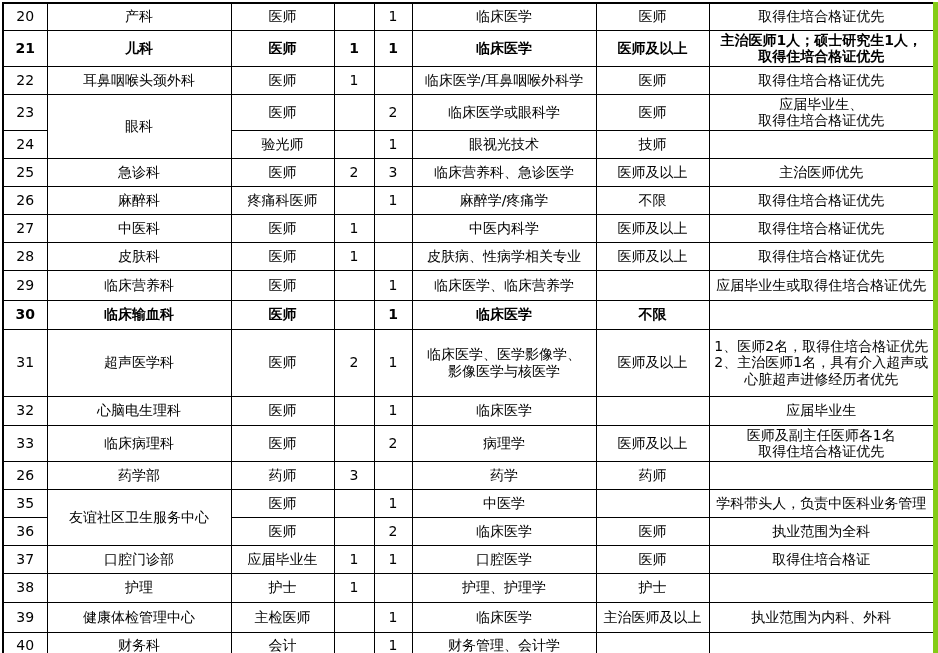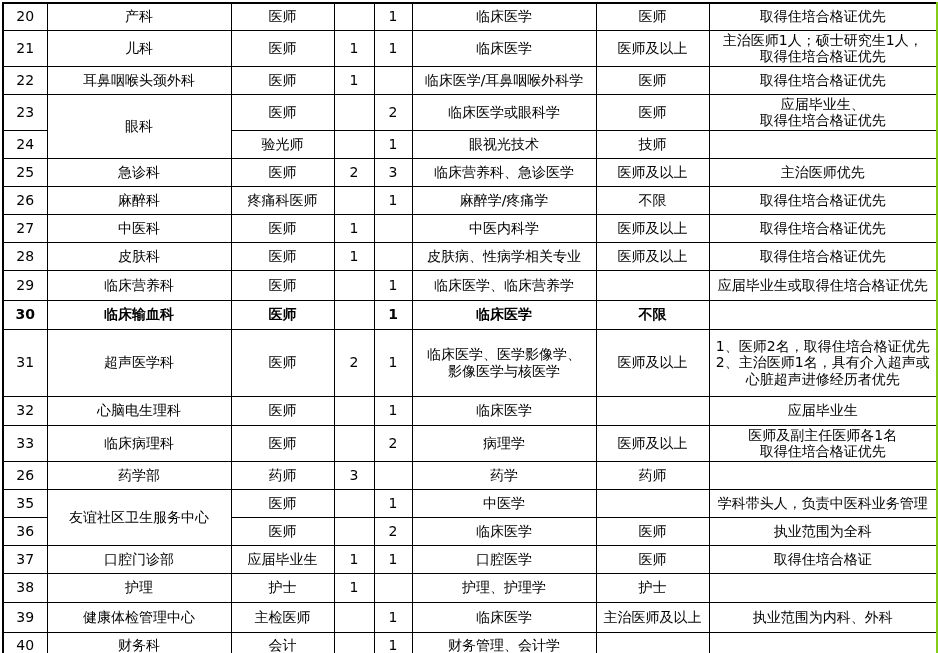--- a/index.html
+++ b/index.html
@@ -31,21 +31,21 @@
     font-size: 14px;
     line-height: 1.18;
     padding: 1px 3px;
     white-space: pre-line;
     overflow: hidden;
     box-sizing: border-box;
   }
   table.job-table tr:first-child td { border-top: 2px solid #000000; }
   table.job-table tr:last-child td { border-bottom: 2px solid #000000; }
   table.job-table td:first-child { border-left: 2px solid #000000; }
-  table.job-table td:last-child { border-right: 2px solid #84cc16; }
+  table.job-table td:last-child { border-right: 8px solid #84cc16; }
   td.align-left { text-align: left; }
   td.cell-no { font-size: 13px; }
 </style>
 </head>
 <body>
 
 <div class="screen">
   <table class="job-table">
     <colgroup>
         <col style="width: 44px;">
@@ -61,21 +61,21 @@
         <tr style="height: 27px;">
           <td class="cell-no">20</td>
           <td class="cell-department">产科</td>
           <td class="cell-position">医师</td>
           <td class="cell-count_a"></td>
           <td class="cell-count_b">1</td>
           <td class="cell-major">临床医学</td>
           <td class="cell-title_req">医师</td>
           <td class="cell-remark">取得住培合格证优先</td>
         </tr>
-        <tr style="height: 29px;">
+        <tr style="height: 29px; font-weight: bold;">
           <td class="cell-no">21</td>
           <td class="cell-department">儿科</td>
           <td class="cell-position">医师</td>
           <td class="cell-count_a">1</td>
           <td class="cell-count_b">1</td>
           <td class="cell-major">临床医学</td>
           <td class="cell-title_req">医师及以上</td>
           <td class="cell-remark">主治医师1人；硕士研究生1人，
 取得住培合格证优先</td>
         </tr>

